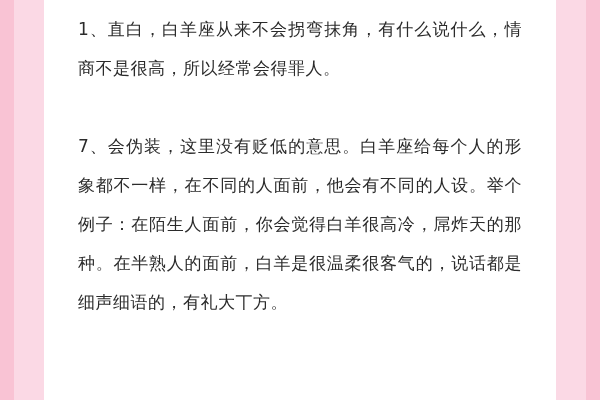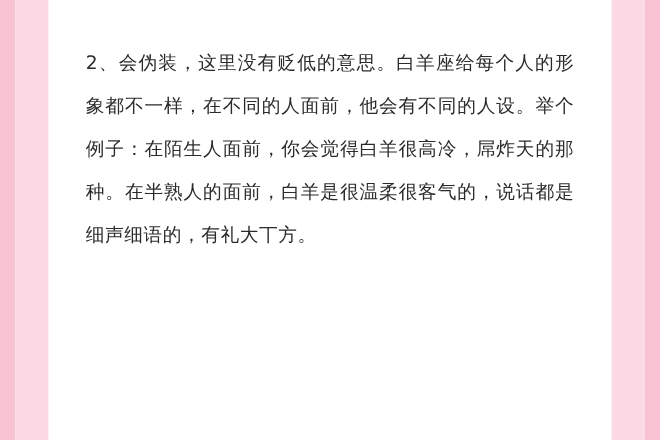--- a/index.html
+++ b/index.html
@@ -98,16 +98,17 @@
 
   <div class="band band-left"></div>
   <div class="band-left-inner"></div>
   <div class="wave wave-left"></div>
 
   <div class="band band-right"></div>
   <div class="band-right-inner"></div>
   <div class="wave wave-right"></div>
 
   <div class="content">
-    <p class="para para-2">2、会伪装，这里没有贬低的意思。白羊座给每个人的形象都不一样，在不同的人面前，他会有不同的人设。举个例子：在陌生人面前，你会觉得白羊很高冷，屌炸天的那种。在半熟人的面前，白羊是很温柔很客气的，说话都是细声细语的，有礼大丅方。</p>
+    <p class="para para-1">1、直白，白羊座从来不会拐弯抹角，有什么说什么，情商不是很高，所以经常会得罪人。</p>
+    <p class="para para-2">7、会伪装，这里没有贬低的意思。白羊座给每个人的形象都不一样，在不同的人面前，他会有不同的人设。举个例子：在陌生人面前，你会觉得白羊很高冷，屌炸天的那种。在半熟人的面前，白羊是很温柔很客气的，说话都是细声细语的，有礼大丅方。</p>
   </div>
 
 </div>
 
 </body></html>

